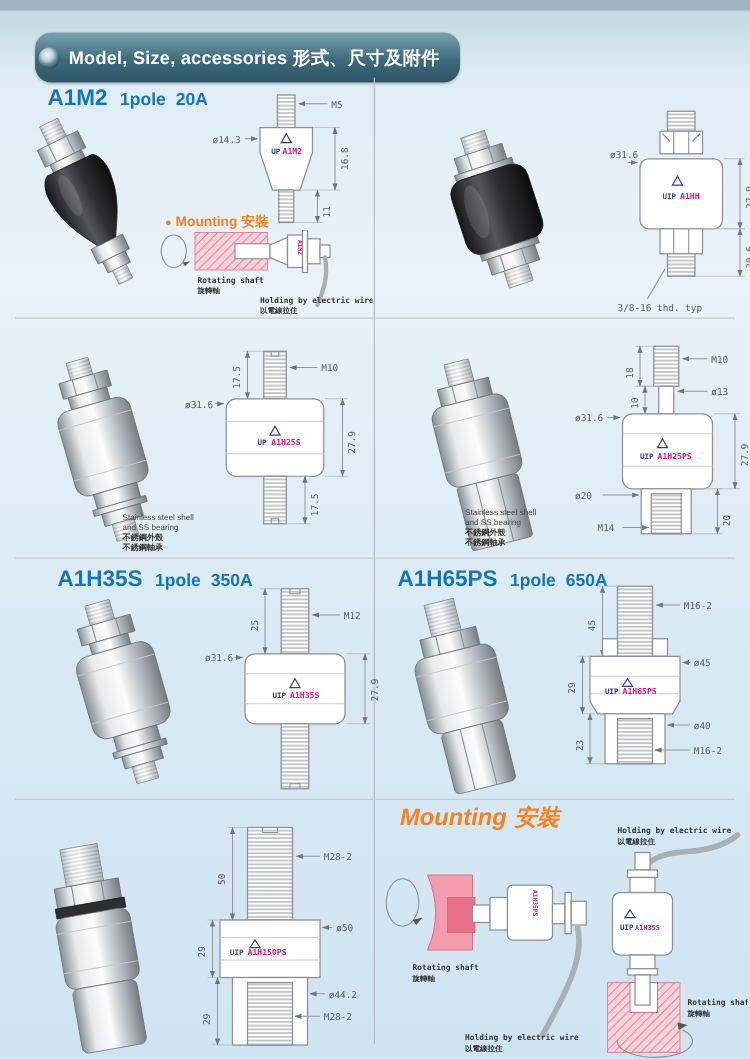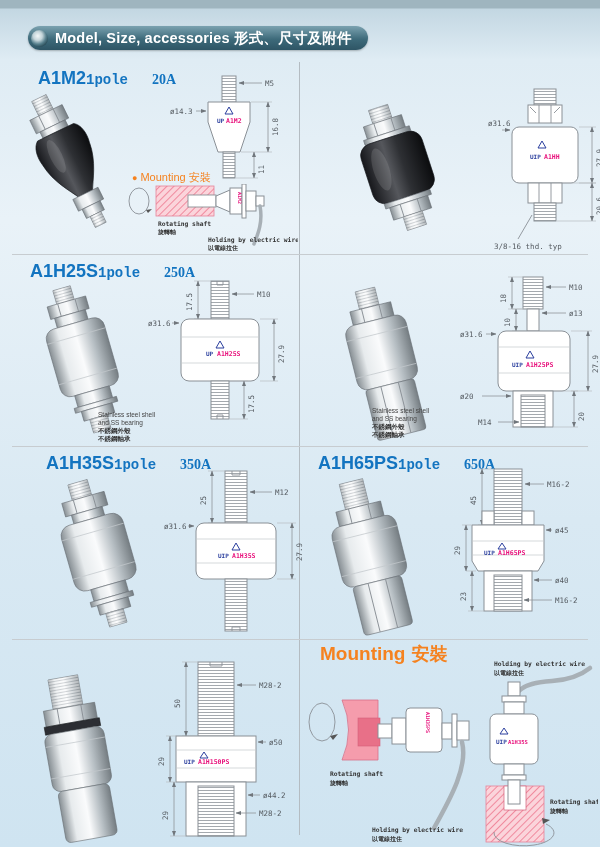--- a/index.html
+++ b/index.html
@@ -1,39 +1,39 @@
 <!DOCTYPE html>
 <html><head>
 <meta charset="utf-8">
 <style>
   html,body{margin:0;padding:0;}
   body{width:600px;height:847px;position:relative;overflow:hidden;
        font-family:"Liberation Sans",sans-serif;
        background:linear-gradient(180deg,#9fb5bf 0px,#9fb5bf 8px,#c3d7e2 9px,#dfecf4 60px,#e9f2f8 220px,#d9e9f3 520px,#cfe4f1 847px);}
   .abs{position:absolute;}
   
-  .hdr{left:28px;top:26px;height:24px;display:flex;align-items:center;gap:7px;
+  .hdr{left:28px;top:26px;height:40px;display:flex;align-items:center;gap:7px;
        padding:0 16px 0 3px;border-radius:13px;
        background:linear-gradient(180deg,#7ba2b0 0%,#3d6a7a 55%,#2e5565 100%);
        box-shadow:0 1px 2px rgba(0,0,0,.25);}
   .hdr .bullet{width:17px;height:17px;border-radius:50%;
        background:radial-gradient(circle at 40% 35%,#f2f7f8 0%,#c3d4d9 30%,#57808d 55%,#20414d 80%);}
   .hdr .ttl{color:#fff;font-size:14.5px;font-weight:bold;letter-spacing:.2px;white-space:nowrap;}
   
   .vdiv{left:299px;top:62px;width:1px;height:773px;background:#b4bcc2;}
   .hdiv{left:12px;width:576px;height:1px;background:#c7ccd0;}
   
   .cell{width:300px;height:193px;}
   .ct{position:absolute;left:30px;top:6px;color:#1374c0;font-weight:bold;white-space:nowrap;}
   .ct .m{font-size:18px;}
-  .ct .p{font-size:14px;font-family:Liberation Mono, monospace;}
-  .ct .a{font-size:14px;margin-left:24px;font-family:Liberation Serif, serif;}
-  .mnt-ttl{color:#f5821f;font-weight:bold;}
+  .ct .p{font-size:14px;margin-left:10px;}
+  .ct .a{font-size:14px;margin-left:8px;}
+  .mnt-ttl{color:#f5821f;font-weight:bold;font-style:italic;}
   .mnt-ttl .en{font-size:19px;} .mnt-ttl .zh{font-size:18px;margin-left:6px;}
-  .mini-mnt{color:#f5821f;font-weight:normal;font-size:11px;white-space:nowrap;}
+  .mini-mnt{color:#f5821f;font-weight:bold;font-size:11px;white-space:nowrap;}
   .mini-mnt .dot{color:#f5821f;font-size:9px;margin-right:3px;}
   .note{font-size:6.5px;color:#444;line-height:1.25;}
   .note .zh{font-weight:bold;color:#333;}
   
   svg text{font-family:"DejaVu Sans Mono",monospace;}
   .ol{fill:#fff;stroke:#8a9096;stroke-width:1;}
   .ln{stroke:#8a9096;stroke-width:0.9;fill:none;}
   .bnd{stroke:#c3c8cc;stroke-width:0.7;fill:none;}
   .thrf{fill:url(#thr);stroke:#8a9096;stroke-width:1;}
   .xl{stroke:#b8bdc1;stroke-width:0.7;fill:none;}
@@ -187,23 +187,20 @@
     <text class="dt" transform="translate(114,80) rotate(-90)">27.9</text>
     <path class="xl" d="M75,96 H108 M69,134 H108"></path>
     <path class="dl" d="M104,96 V134" marker-start="url(#arw)" marker-end="url(#arw)"></path>
     <text class="dt" transform="translate(114,128) rotate(-90)">20.6</text>
     <path class="ln" d="M30,152 L44,128"></path>
     <text class="dt" x="6" y="162">3/8-16 thd. typ</text>
   </svg>
 </div>
 
 <div class="abs cell" style="left:0;top:255px">
-  <div class="ct">
-    <span class="m">A1H25S</span><span class="p">1pole</span><span class="a">250A</span>
-  </div>
   <svg class="abs" style="left:12px;top:28px" width="145" height="160" viewBox="0 0 145 160">
     <g transform="rotate(-16 72 80)">
       <rect class="met" x="62" y="2" width="18" height="14"></rect>
         <rect class="thro" x="62" y="2" width="18" height="14"></rect>
       <rect class="met" x="52" y="16" width="40" height="13"></rect>
         <path class="ln" d="M63,16 V29 M81,16 V29"></path>
       <rect class="met" x="56" y="29" width="32" height="10"></rect>
       <rect class="met" x="42" y="39" width="60" height="70" rx="10"></rect>
       <path class="bnd" d="M42,52 H102 M42,94 H102"></path>
       <rect class="met" x="54" y="109" width="36" height="12"></rect>

